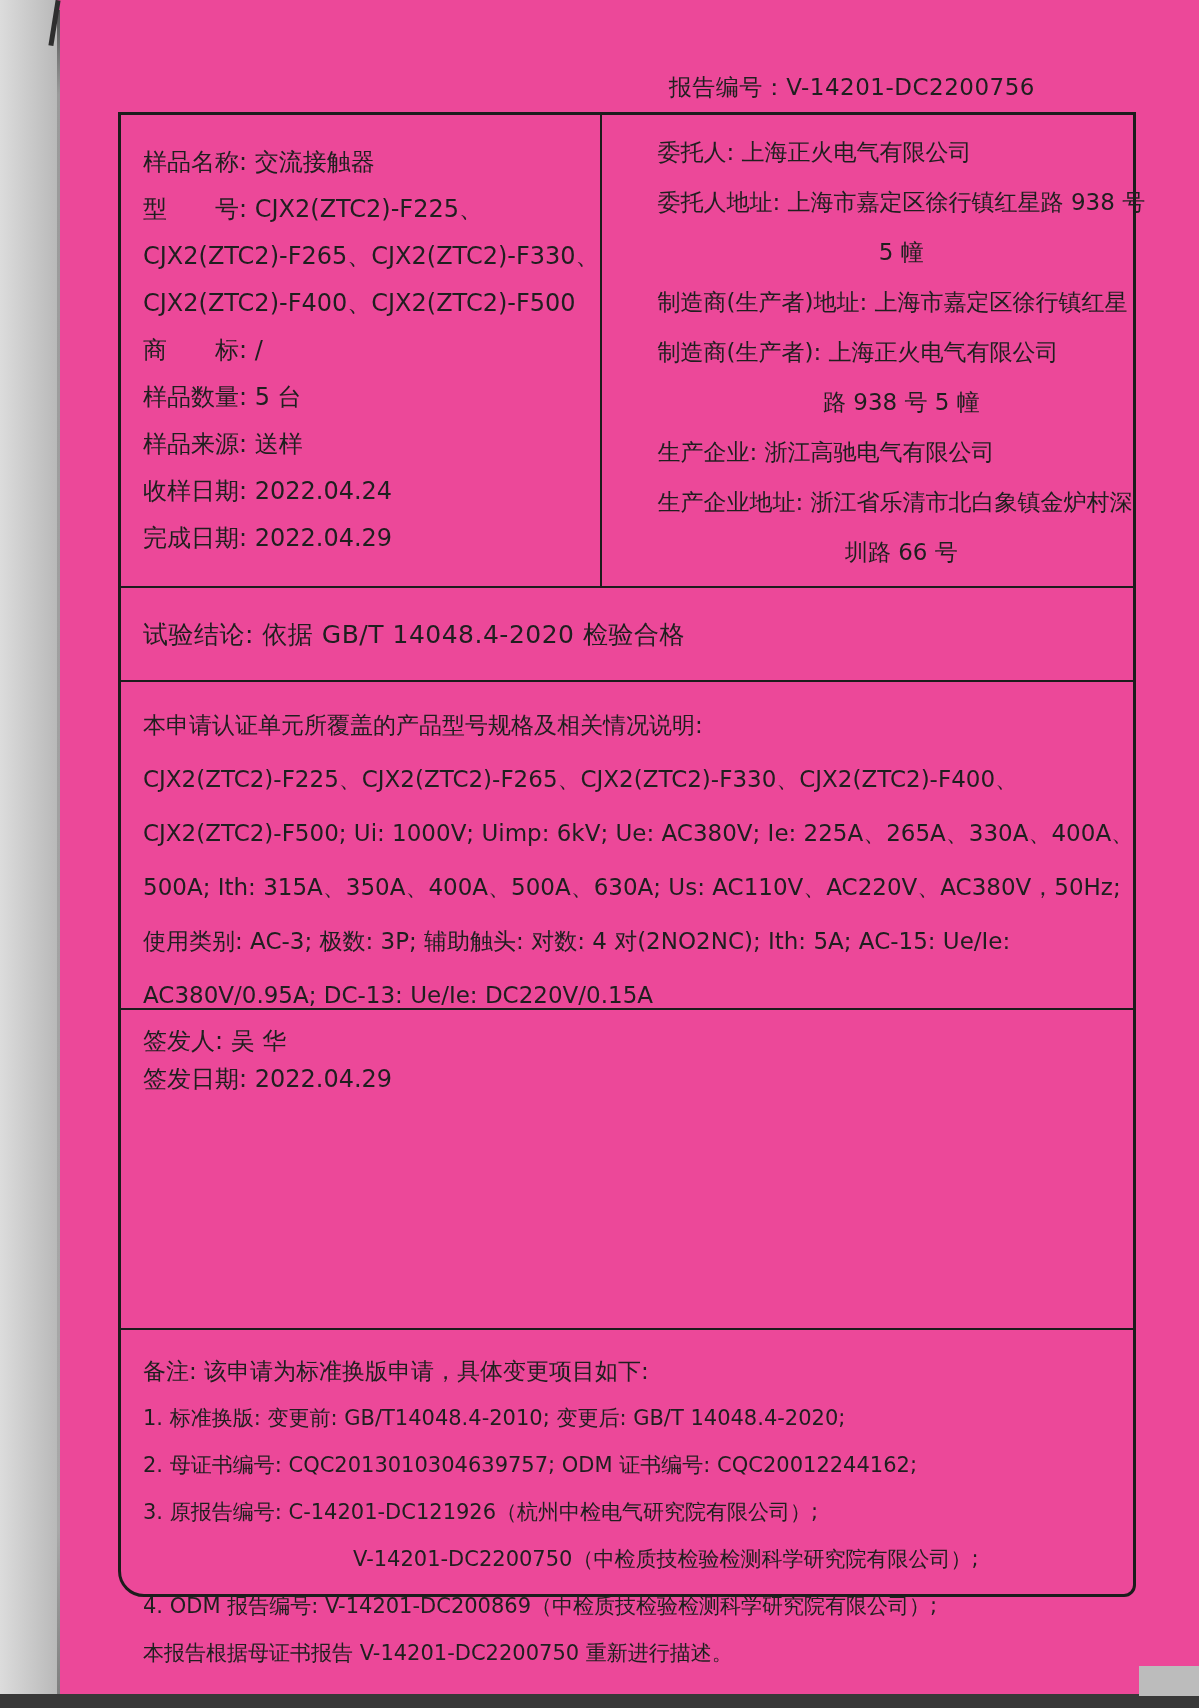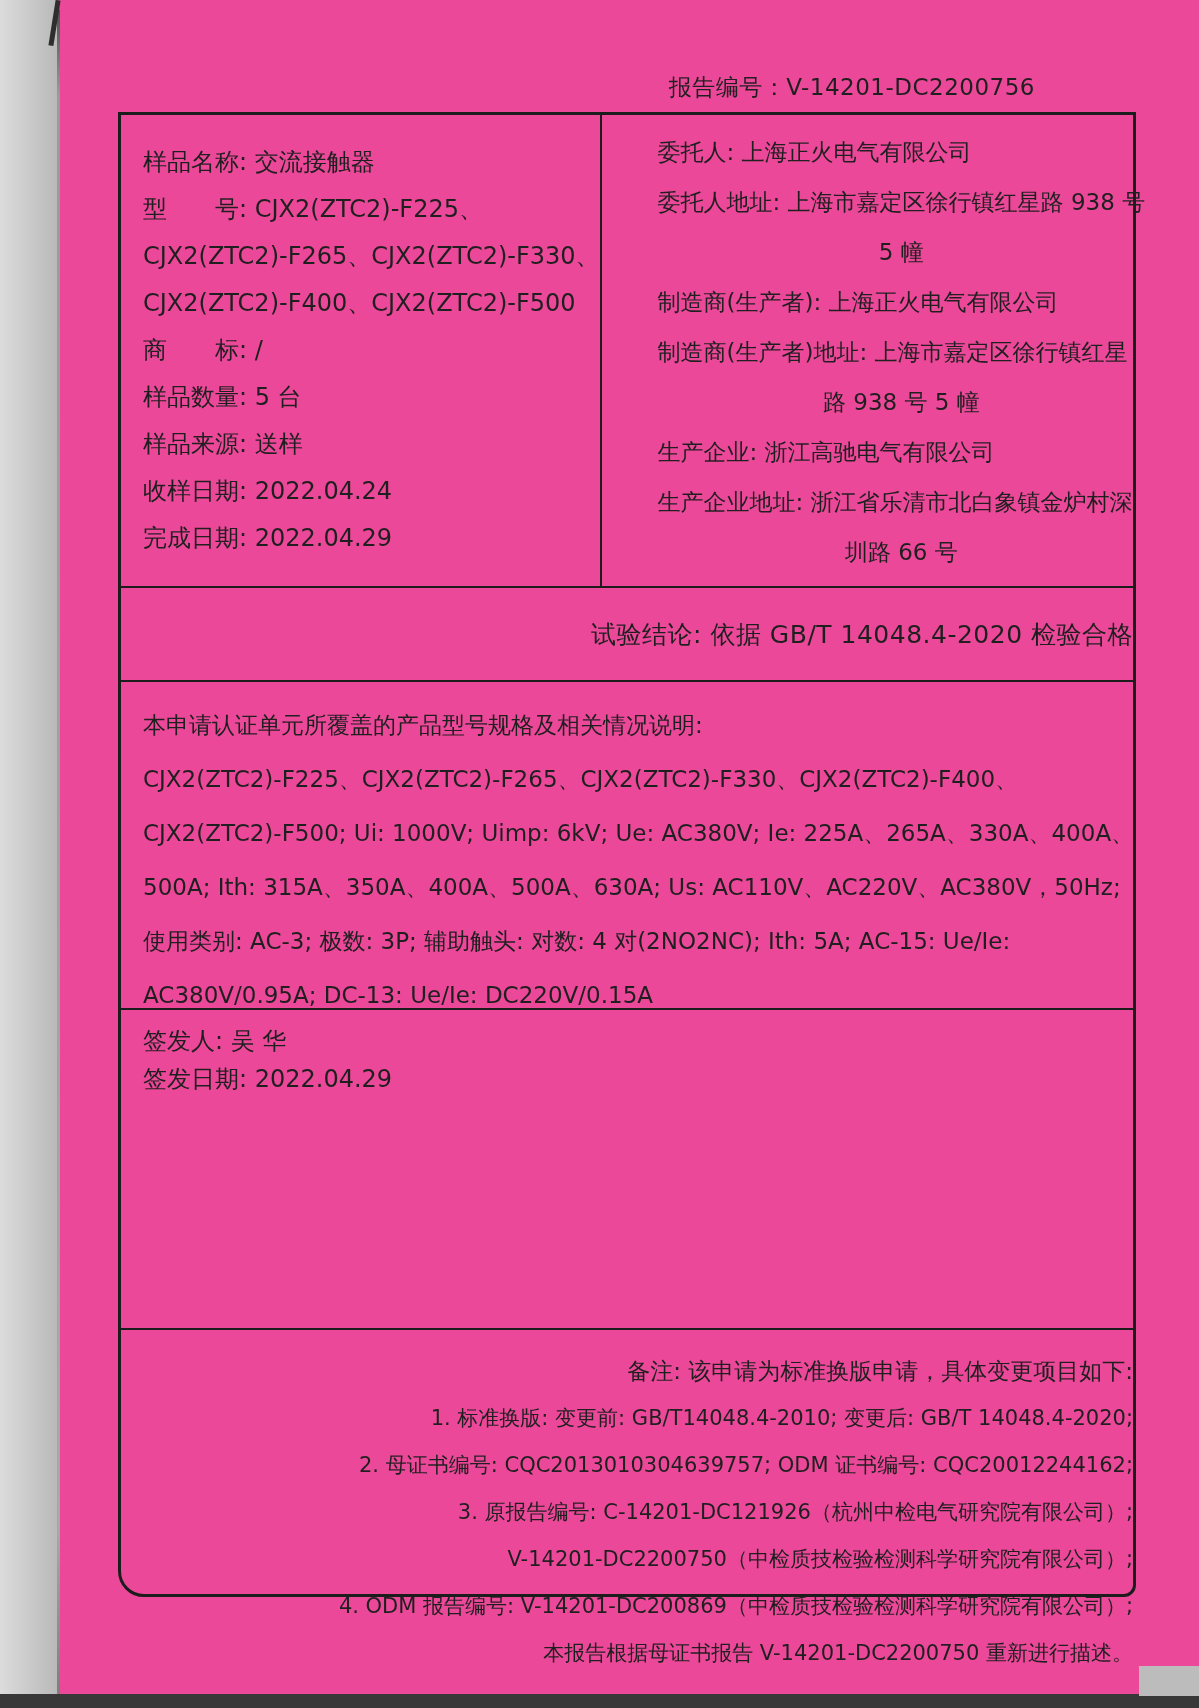--- a/index.html
+++ b/index.html
@@ -28,30 +28,30 @@
     position:absolute;left:118px;top:112px;width:1018px;height:1485px;
     box-sizing:border-box;border:3px solid #1c1c1c;
     border-radius:0 0 12px 26px;
   }
   .row{box-sizing:border-box;border-bottom:2px solid #1c1c1c;}
   .row:last-child{border-bottom:none;}
   .row1{height:473px;display:flex;}
   .row2{height:94px;padding:30px 0 0 22px;font-size:25px;}
   .row3{height:328px;padding:16px 0 0 22px;}
   .row4{height:320px;padding:14px 0 0 22px;}
-  .row5{height:332px;padding:18px 0 0 22px;text-align:right;}
+  .row5{height:332px;padding:18px 0 0 22px;}
 
   .cell-left{box-sizing:border-box;width:487px;border-right:2px solid #1c1c1c;
     padding:24px 0 15px 22px;font-size:24px;}
   .cell-left .line{line-height:47px;white-space:nowrap;}
   .cell-right{flex:1;padding:12px 16px 0 16px;font-size:23px;margin-left:40px;}
   .cell-right .line{line-height:50px;white-space:nowrap;}
   .cell-right .line.center{text-align:center;}
 
-  .row2 .line{white-space:nowrap;letter-spacing:.5px;text-align:right;}
+  .row2 .line{white-space:nowrap;letter-spacing:.5px;}
   .row3 .line{line-height:54px;font-size:23px;white-space:nowrap;}
 
   .row4 .issuer{font-size:24px;line-height:34px;}
   .sig-row{display:flex;align-items:center;height:110px;margin-top:8px;}
   .sig-row .sig-label{font-size:24px;}
   .sig-row svg{margin-left:62px;margin-top:-14px;}
   .row4 .issue-date{font-size:24px;line-height:34px;margin-top:4px;}
 
   .row5 .line{line-height:47px;white-space:nowrap;}
   .row5 .line.head{font-size:23px;}
@@ -84,22 +84,22 @@
         <div class="line">商　　标: /</div>
         <div class="line">样品数量: 5 台</div>
         <div class="line">样品来源: 送样</div>
         <div class="line">收样日期: 2022.04.24</div>
         <div class="line">完成日期: 2022.04.29</div>
       </div>
       <div class="cell-right">
         <div class="line">委托人: 上海正火电气有限公司</div>
         <div class="line">委托人地址: 上海市嘉定区徐行镇红星路 938 号</div>
         <div class="line center">5 幢</div>
+        <div class="line">制造商(生产者)地址: 上海市嘉定区徐行镇红星</div>
         <div class="line">制造商(生产者): 上海正火电气有限公司</div>
-        <div class="line">制造商(生产者)地址: 上海市嘉定区徐行镇红星</div>
         <div class="line center">路 938 号 5 幢</div>
         <div class="line">生产企业: 浙江高驰电气有限公司</div>
         <div class="line">生产企业地址: 浙江省乐清市北白象镇金炉村深</div>
         <div class="line center">圳路 66 号</div>
       </div>
     </div>
 
     <div class="row row2">
       <div class="line">试验结论: 依据 GB/T 14048.4-2020 检验合格</div>
     </div>

